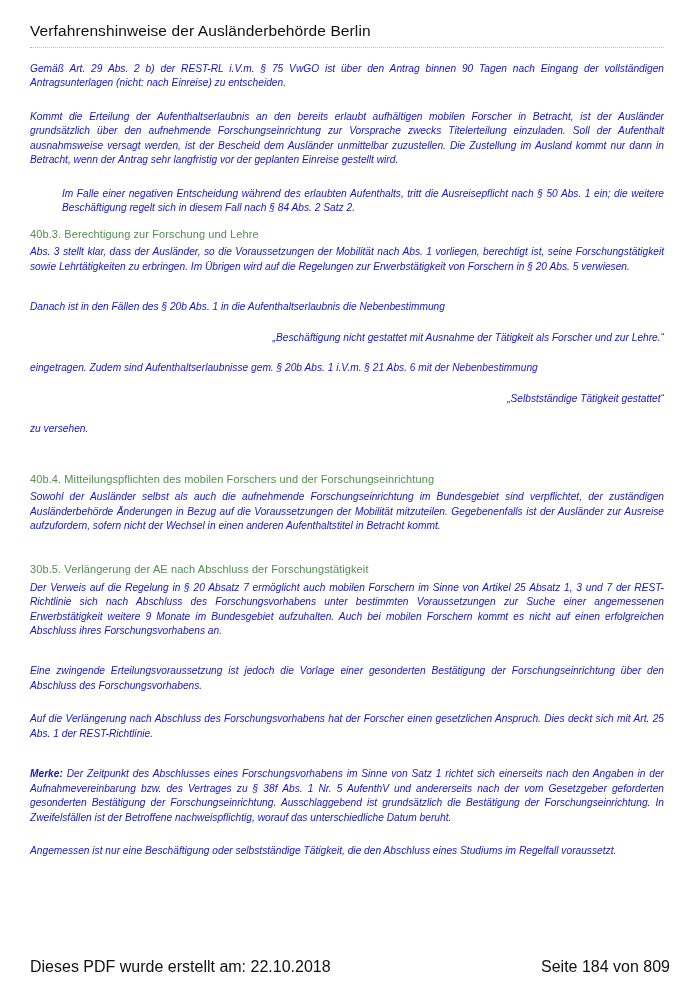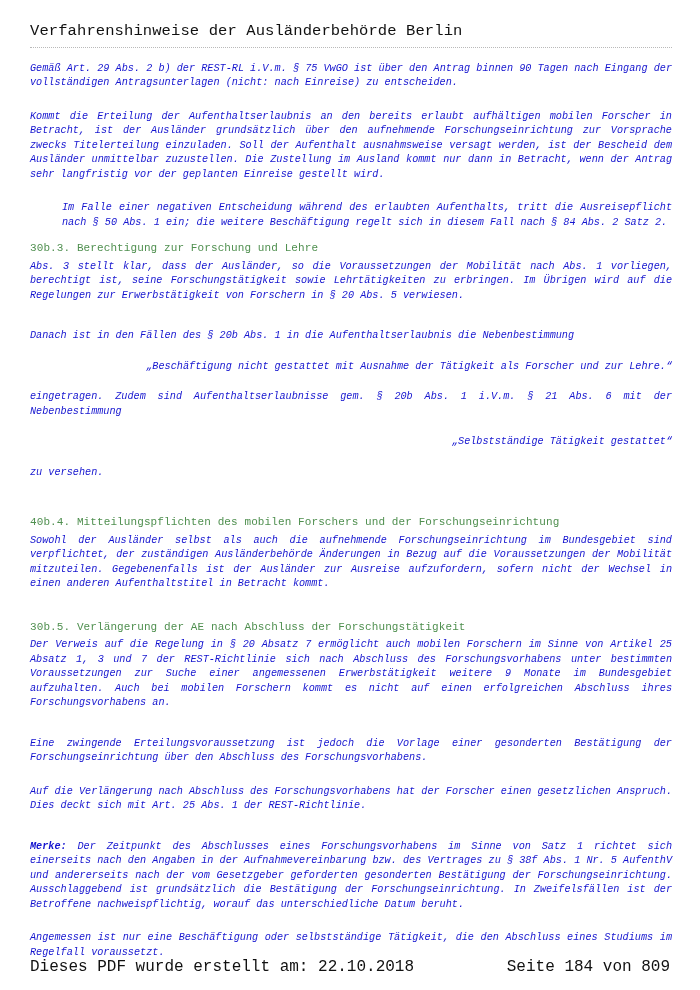--- a/index.html
+++ b/index.html
@@ -12,22 +12,21 @@
     background: #ffffff;
     font-family: "Liberation Sans", sans-serif;
     color: #1a1a1a;
     overflow: hidden;
   }
   .page {
     position: relative;
     width: 700px;
     height: 990px;
     box-sizing: border-box;
-    padding: 18px 28px 0 30px;
-    font-family: Liberation Mono, monospace;
+    padding: 18px 36px 0 30px;
   }
   .doc-title {
     font-size: 15.5px;
     font-weight: normal;
     color: #111111;
     letter-spacing: 0.1px;
     margin: 4px 0 0 0;
     padding-bottom: 7px;
   }
   .title-rule {
@@ -106,21 +105,21 @@
     <p class="para">Gemäß Art. 29 Abs. 2 b) der REST-RL i.V.m. § 75 VwGO ist über den Antrag binnen 90 Tagen nach Eingang der vollständigen Antragsunterlagen (nicht: nach Einreise) zu entscheiden.</p>
 
     <div class="gap-sm"></div>
 
     <p class="para">Kommt die Erteilung der Aufenthaltserlaubnis an den bereits erlaubt aufhältigen mobilen Forscher in Betracht, ist der Ausländer grundsätzlich über den aufnehmende Forschungseinrichtung zur Vorsprache zwecks Titelerteilung einzuladen. Soll der Aufenthalt ausnahmsweise versagt werden, ist der Bescheid dem Ausländer unmittelbar zuzustellen. Die Zustellung im Ausland kommt nur dann in Betracht, wenn der Antrag sehr langfristig vor der geplanten Einreise gestellt wird.</p>
 
     <div class="gap-sm"></div>
 
     <p class="para tight">Im Falle einer negativen Entscheidung während des erlaubten Aufenthalts, tritt die Ausreisepflicht nach § 50 Abs. 1 ein; die weitere Beschäftigung regelt sich in diesem Fall nach § 84 Abs. 2 Satz 2.</p>
 
-    <h2 class="heading">30b.3. Berechtigung zur Forschung und Lehre</h2>
+    <h2 class="heading">40b.3. Berechtigung zur Forschung und Lehre</h2>
 
     <p class="para">Abs. 3 stellt klar, dass der Ausländer, so die Voraussetzungen der Mobilität nach Abs. 1 vorliegen, berechtigt ist, seine Forschungstätigkeit sowie Lehrtätigkeiten zu erbringen. Im Übrigen wird auf die Regelungen zur Erwerbstätigkeit von Forschern in § 20 Abs. 5 verwiesen.</p>
 
     <div class="gap-md"></div>
 
     <p class="para">Danach ist in den Fällen des § 20b Abs. 1  in die Aufenthaltserlaubnis die Nebenbestimmung</p>
 
     <p class="quote">„Beschäftigung nicht gestattet mit Ausnahme der Tätigkeit als Forscher und zur Lehre.“</p>
 
     <p class="para">eingetragen. Zudem sind Aufenthaltserlaubnisse gem. § 20b Abs. 1 i.V.m. § 21 Abs. 6 mit der Nebenbestimmung</p>

